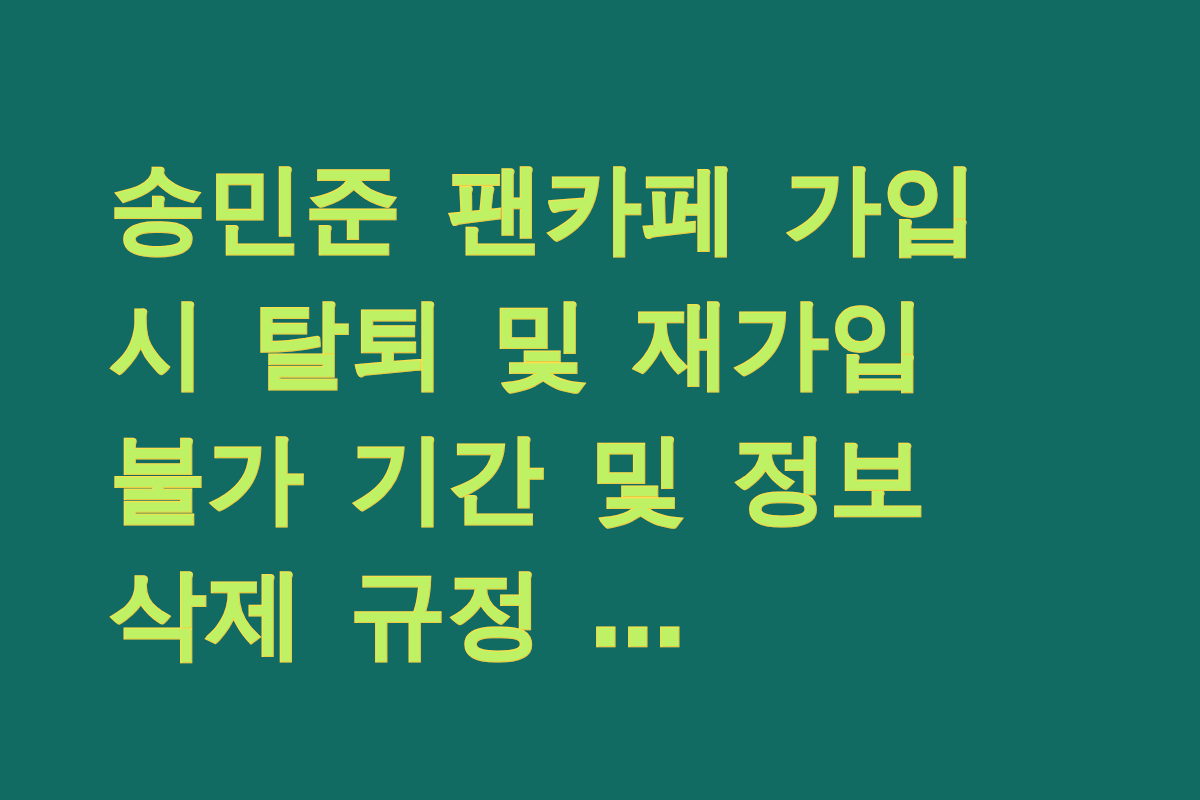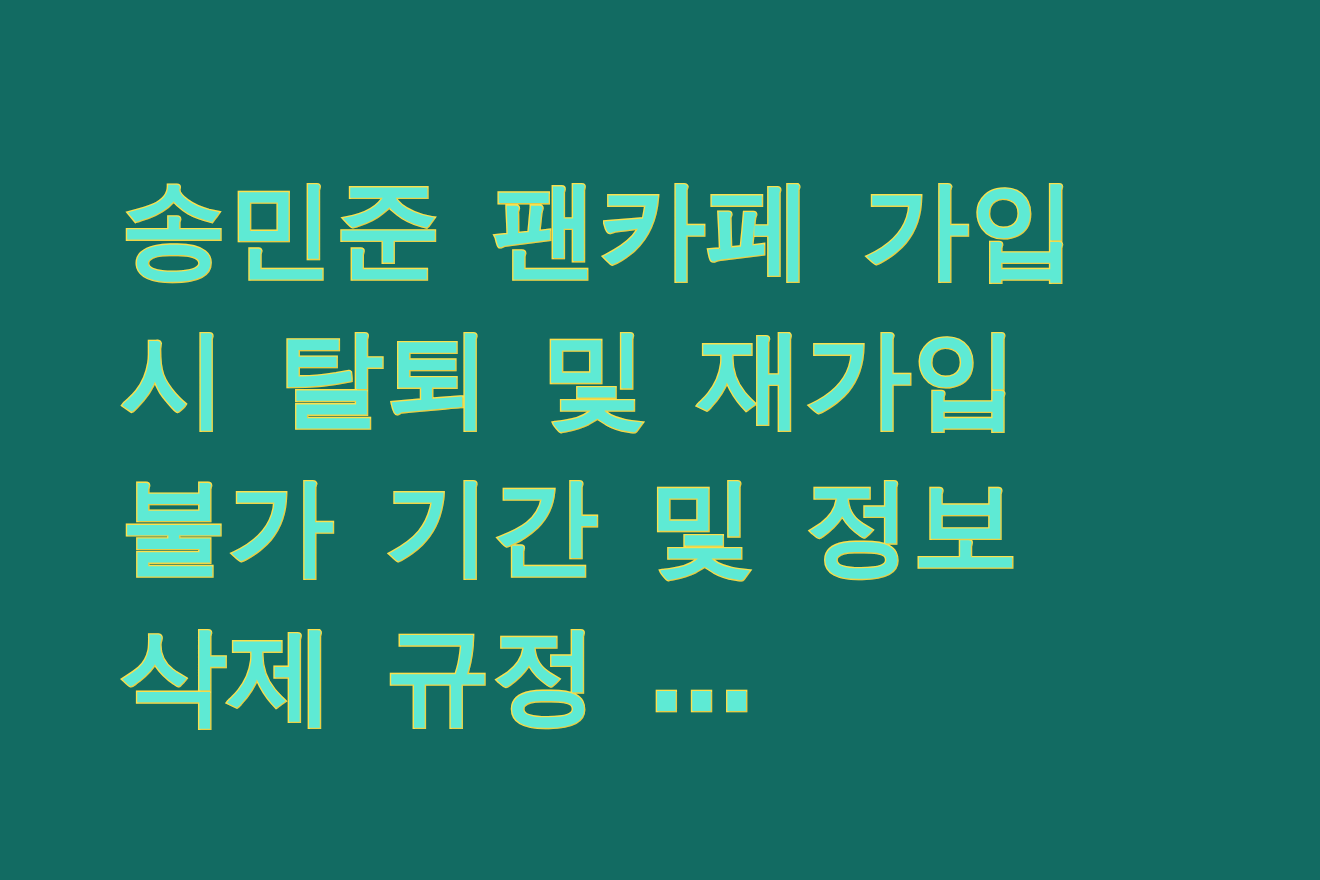--- a/index.html
+++ b/index.html
@@ -58,17 +58,17 @@
        1px 1px 0  rgba(120, 100, 20, 0.18);
   }
 </style>
 </head>
 <body>
 
 <div id="thumbnail-canvas" style="background: rgb(18, 107, 98);">
 
   <div id="headline-block" style="text-align: left;">
 
-    <h1 id="headline-text" style="color: #5eead4; -webkit-text-stroke: 2.5px rgb(251, 224, 77); text-shadow: rgb(251, 224, 77) 0px 0px 1px, rgba(120, 100, 20, 0.18) 1px 1px 0px; font-size: 96px; line-height: 135px;">송민준 팬카페 가입 시 탈퇴 및 재가입 불가 기간 및 정보 삭제 규정 …</h1>
+    <h1 id="headline-text" style="color: #bef264; -webkit-text-stroke: 2.5px rgb(251, 224, 77); text-shadow: rgb(251, 224, 77) 0px 0px 1px, rgba(120, 100, 20, 0.18) 1px 1px 0px; font-size: 96px; line-height: 135px;">송민준 팬카페 가입 시 탈퇴 및 재가입 불가 기간 및 정보 삭제 규정 …</h1>
 
   </div>
 
 </div>
 
 </body></html>

